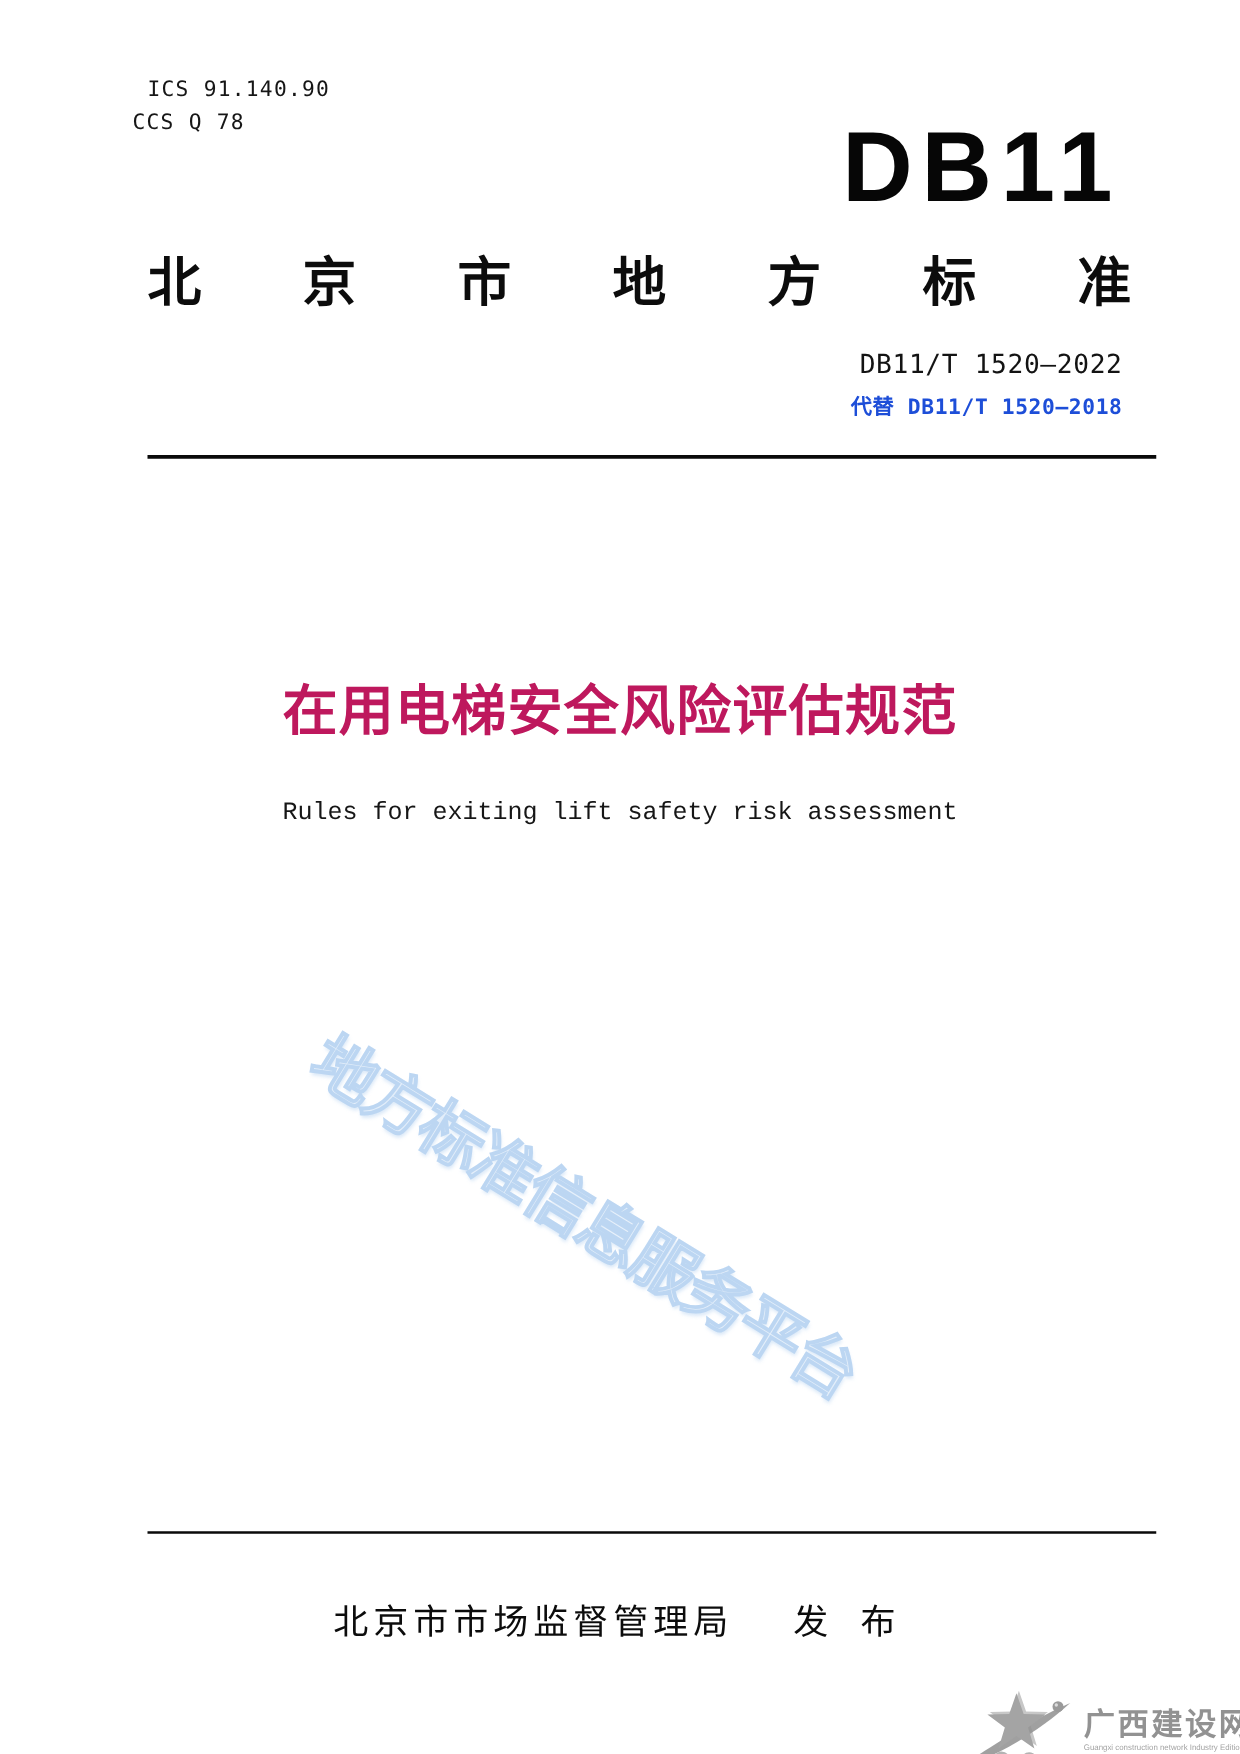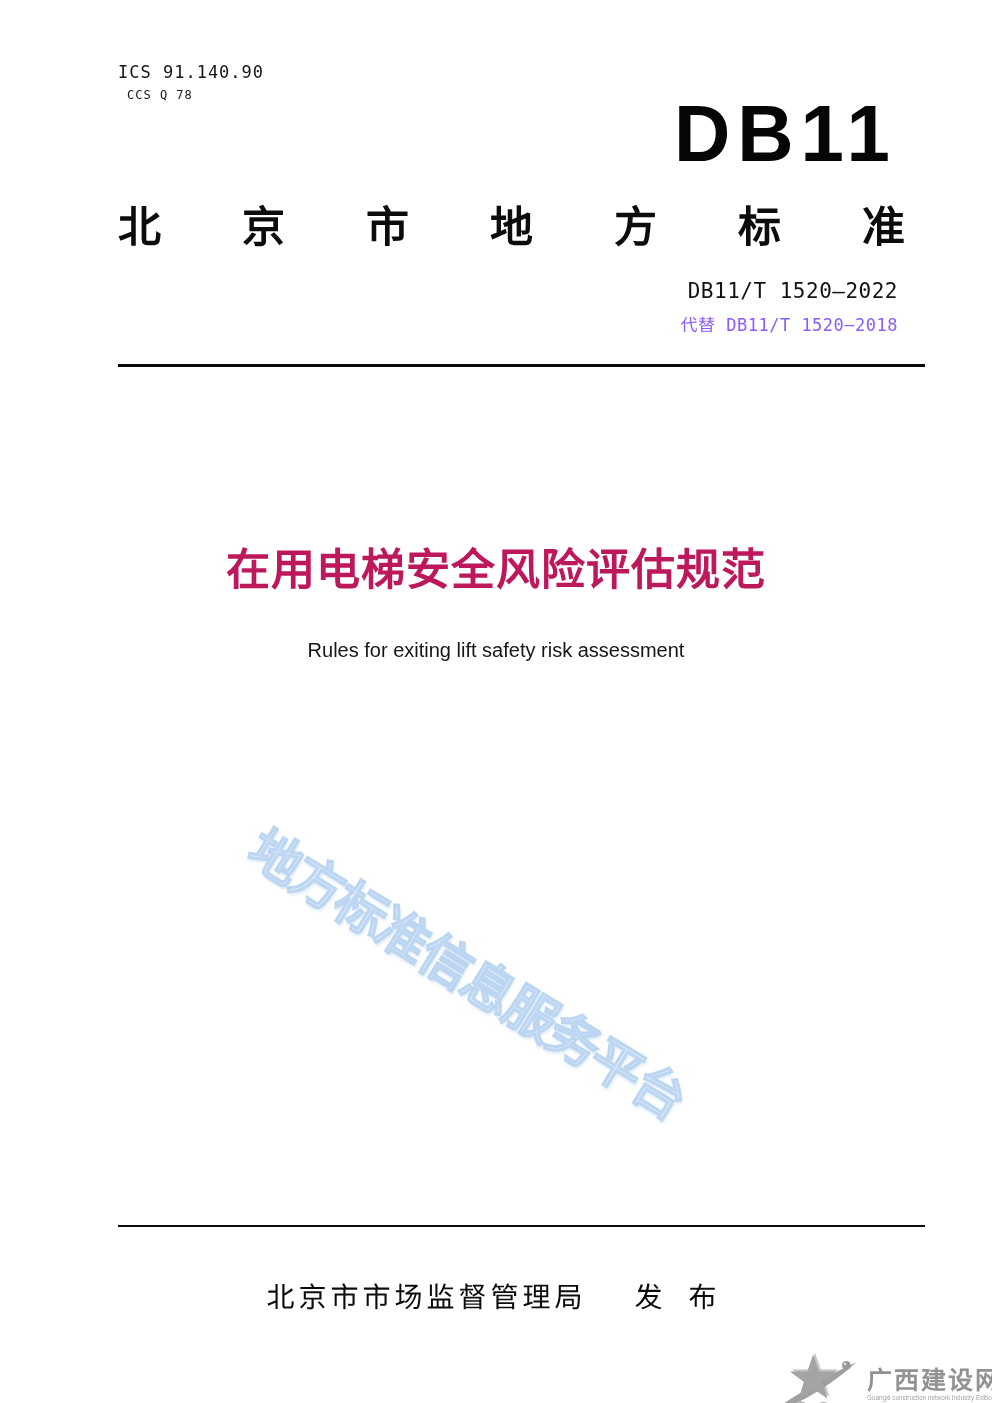--- a/index.html
+++ b/index.html
@@ -16,23 +16,23 @@
     overflow: hidden;
   }
 
   
   .ics {
     position: absolute; left: 118px; top: 50px;
     font-family: "DejaVu Sans Mono", monospace;
     font-size: 17px; font-weight: 500; letter-spacing: 1px; color: #161616;
   }
   .ccs {
-    position: absolute; left: 127px; top: 76px;
+    position: absolute; left: 106px; top: 76px;
     font-family: "DejaVu Sans Mono", monospace;
-    font-size: 12px; font-weight: 500; letter-spacing: 1px; color: #161616;
+    font-size: 17px; font-weight: 500; letter-spacing: 1px; color: #161616;
   }
 
   
   .db11 {
     position: absolute; right: 95px; top: 82px;
     font-family: "Liberation Sans", sans-serif;
     font-size: 78px; font-weight: 900; letter-spacing: 7px;
     line-height: 1; color: #060606;
     transform: scaleY(1.02);
   }
@@ -45,38 +45,38 @@
   }
 
   .doc-num {
     position: absolute; right: 94px; top: 267px;
     font-family: "DejaVu Sans Mono", monospace;
     font-size: 21px; font-weight: 500; color: #131313; letter-spacing: 0.5px;
   }
   .replaces {
     position: absolute; right: 94px; top: 299px;
     font-family: "DejaVu Sans Mono", monospace;
-    font-size: 17px; font-weight: 400; color: #8b5cf6; letter-spacing: 0.5px;
+    font-size: 17px; font-weight: 700; color: #1d4ed8; letter-spacing: 0.5px;
   }
 
   .rule { position: absolute; left: 118px; width: 807px; background: #0a0a0a; }
   .rule-top { top: 352px; height: 3px; }
   .rule-bottom { top: 1213px; height: 2px; }
 
   
   .title {
     position: absolute; left: 0; right: 0; top: 536px;
     text-align: center;
     font-size: 44px; font-weight: 700; letter-spacing: 1px;
     line-height: 1; color: #be185d;
   }
   .subtitle {
     position: absolute; left: 0; right: 0; top: 627px;
     text-align: center;
-    font-family: Liberation Sans, sans-serif;
+    font-family: Liberation Mono, monospace;
     font-size: 20px; font-weight: 500; color: #161616;
   }
 
   
   .watermark {
     position: absolute; left: 268px; top: 808px;
     width: max-content;
     font-size: 52px; font-weight: 700; letter-spacing: -2px;
     line-height: 1.1; white-space: nowrap;
     color: #e3eefa;

